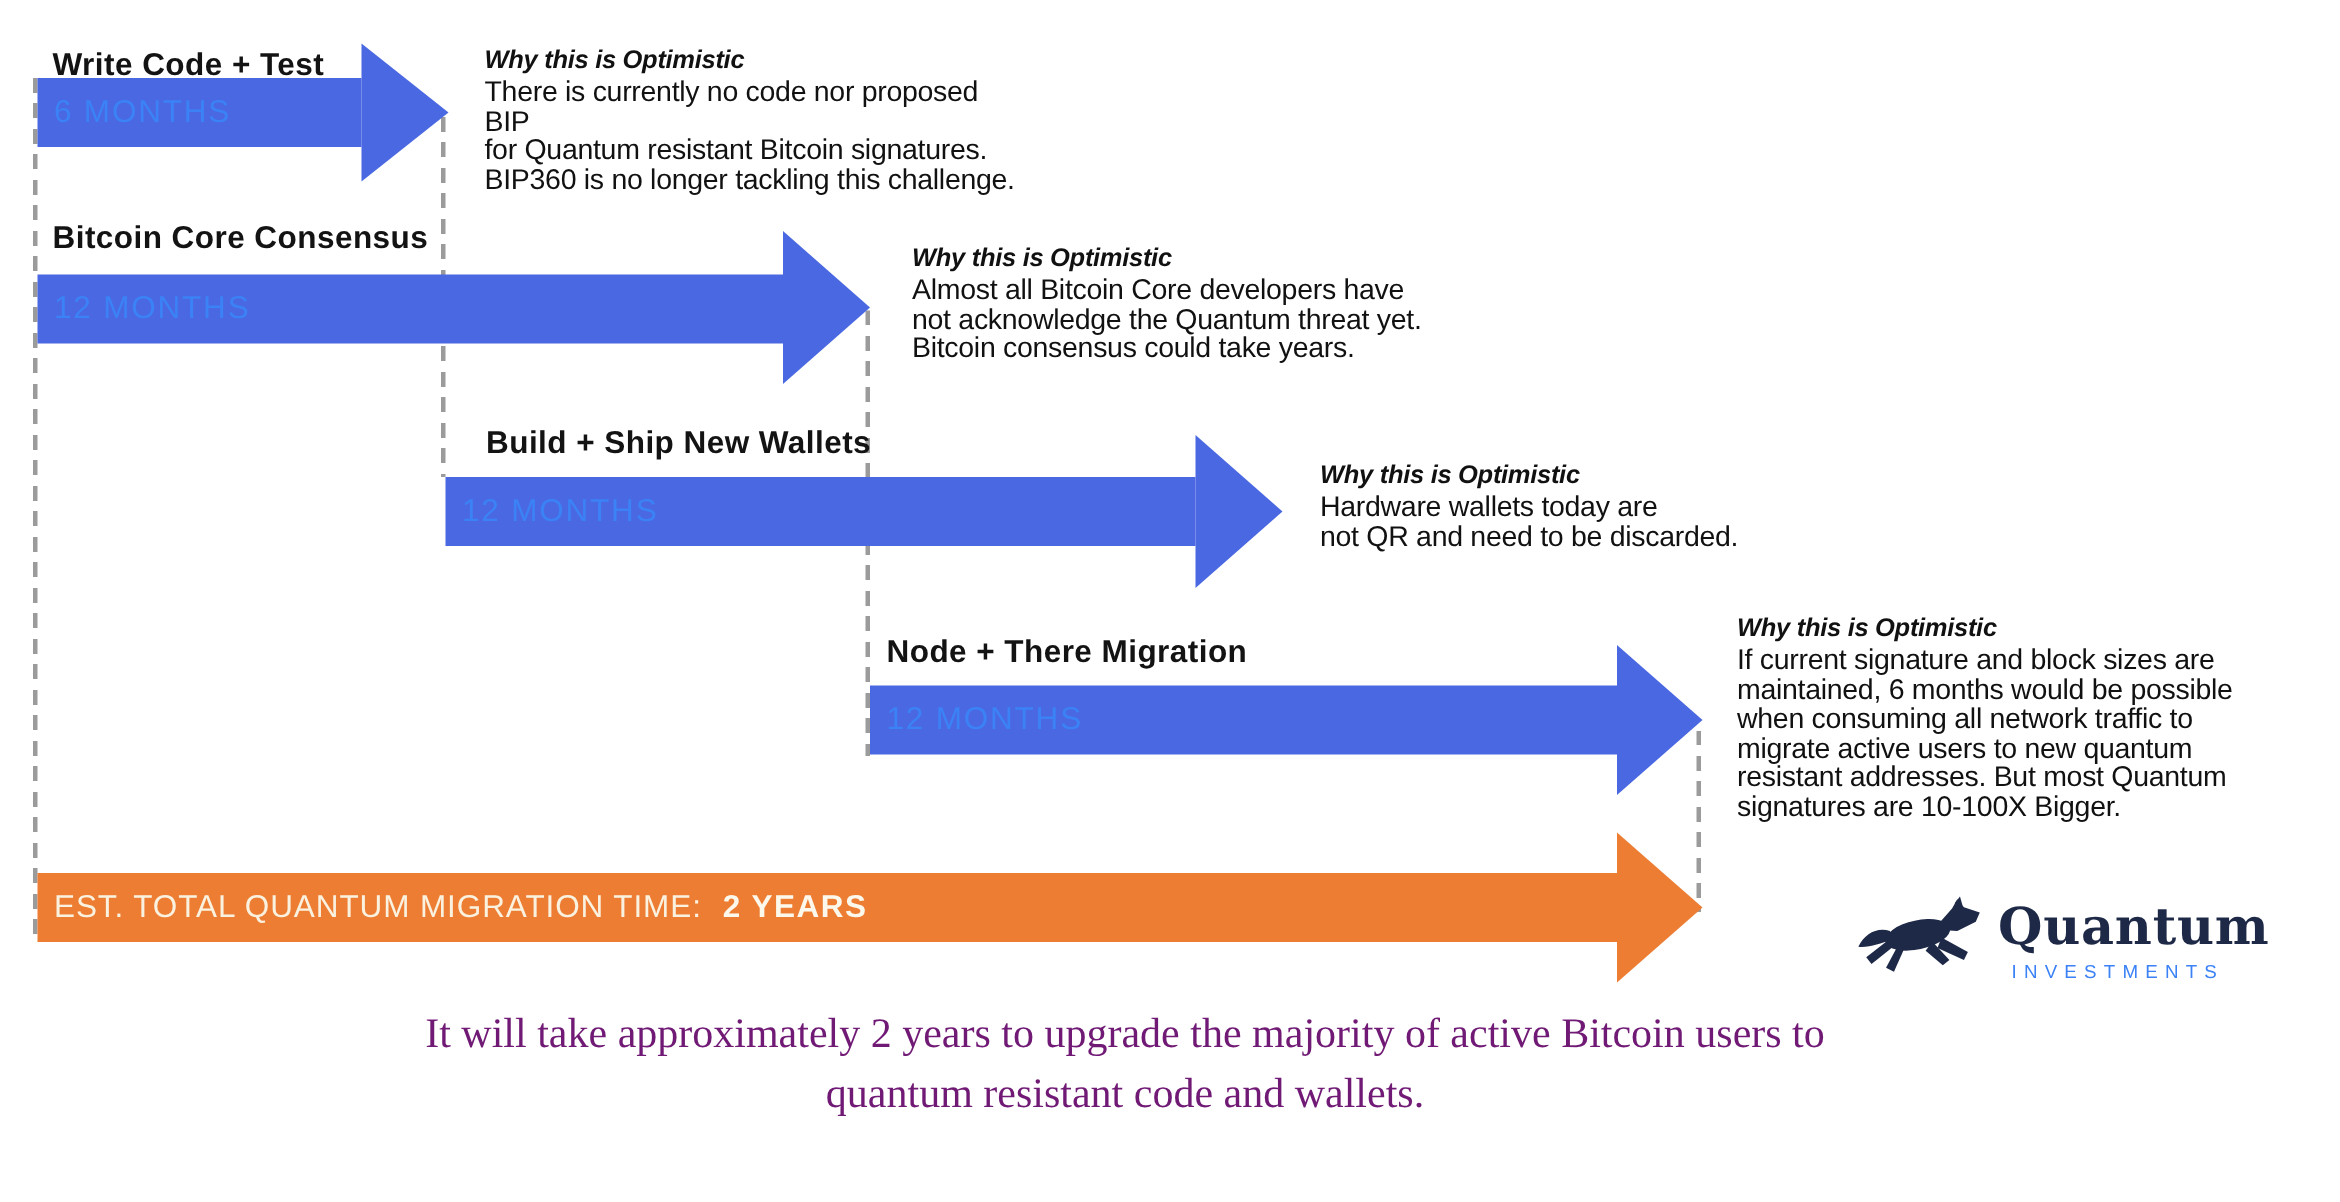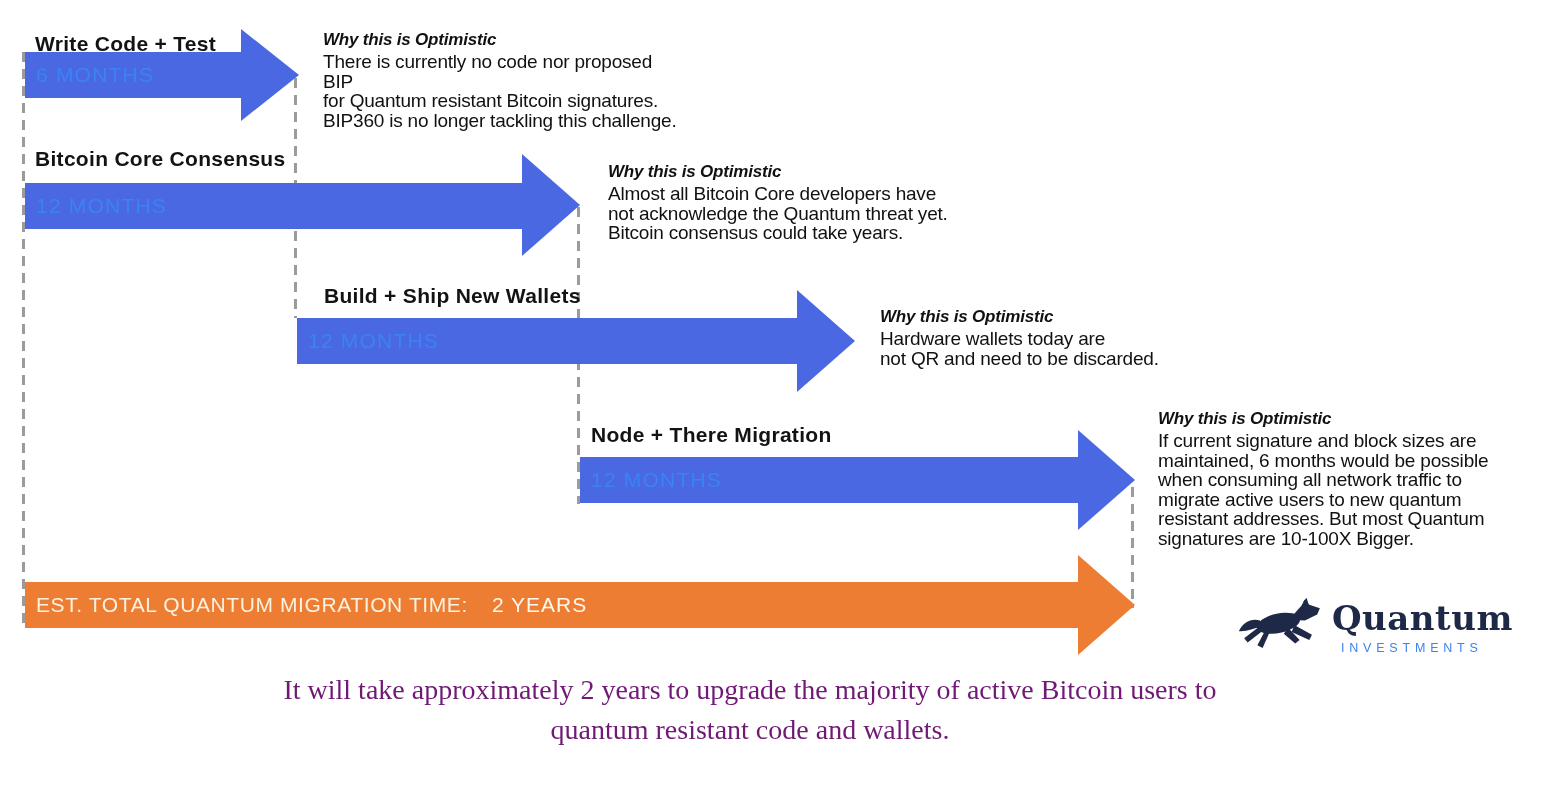--- a/index.html
+++ b/index.html
@@ -62,21 +62,21 @@
   #note4 { left:1158px; top:409px; }
 
   
   #total-body { left:25px; top:582px; width:1053px; background:#EC7D33; }
   #total-tip  { left:1078px; top:555px; border-width:50px 0 50px 57px;
                 border-color:transparent transparent transparent #EC7D33; }
   #total-label {
     position:absolute; left:36px; top:582px; z-index:3; line-height:46px;
     color:#FAF1DF; font-size:21px; letter-spacing:0.6px;
   }
-  #total-label .val { font-weight:400; color:#FDF8EC; margin-left:24px; letter-spacing:1px; }
+  #total-label .val { font-weight:700; color:#FDF8EC; margin-left:14px; letter-spacing:1px; }
 
   
   #logo-horse { position:absolute; left:1238px; top:596px; width:88px; height:58px; z-index:3; }
   #logo-brand {
     position:absolute; left:1332px; top:598px; z-index:3; color:#1E2947;
     font-family:"DejaVu Serif", serif; font-weight:700; font-size:34px; letter-spacing:0.5px;
   }
   #logo-sub {
     position:absolute; left:1341px; top:641px; z-index:3; color:#3b82f6;
     font-size:12.5px; letter-spacing:4.8px; font-weight:400;

